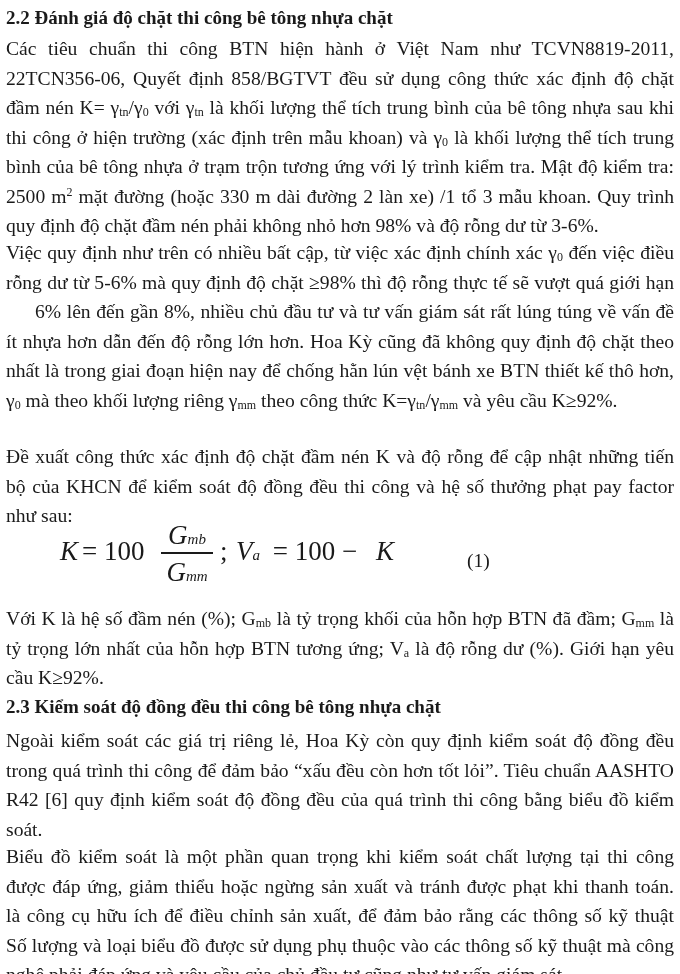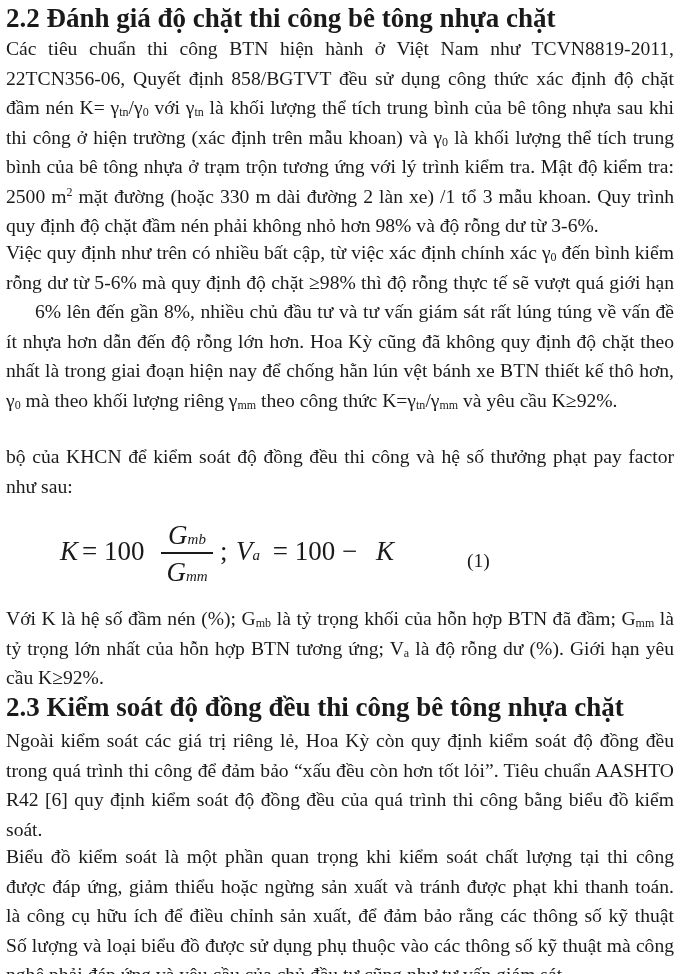--- a/index.html
+++ b/index.html
@@ -2,21 +2,21 @@
 <html><head>
 <meta charset="utf-8">
 <style>
   html, body { margin: 0; padding: 0; background: #ffffff; }
   body {
     width: 680px; height: 974px; overflow: hidden;
     font-family: "Liberation Serif", "DejaVu Serif", serif;
     color: #1a1a1a;
   }
   .page { position: relative; width: 680px; height: 974px; }
-  .h { position: absolute; left: 6px; font-weight: bold; font-size: 27px; line-height: 28px; white-space: nowrap; }
+  .h { position: absolute; left: 6px; font-weight: bold; font-size: 19px; line-height: 28px; white-space: nowrap; }
   .para { position: absolute; left: 6px; width: 668px; }
   .ln {
     display: block; height: 29.5px; line-height: 29.5px; font-size: 19.6px;
     text-align: justify; text-align-last: justify; white-space: nowrap; overflow: visible;
   }
   .ln.last { text-align-last: left; }
   sub { font-size: 12px; vertical-align: -2px; line-height: 0; }
   sup { font-size: 12px; vertical-align: 7px; line-height: 0; }
   .eq { position: absolute; left: 60px; top: 518px; height: 80px; width: 600px; }
   .eq .m { font-family: "Liberation Serif", "DejaVu Serif", serif; font-size: 27px; font-style: italic; }
@@ -39,29 +39,30 @@
     <span class="ln" style="white-space: normal; overflow: hidden;">Các tiêu chuẩn thi công BTN hiện hành ở Việt Nam như TCVN8819-2011,</span>
     <span class="ln" style="white-space: normal; overflow: hidden;">22TCN356-06, Quyết định 858/BGTVT đều sử dụng công thức xác định độ chặt</span>
     <span class="ln" style="white-space: normal; overflow: hidden;"><span>đầm nén K= γ</span><sub>tn</sub><span>/γ</span><sub>0</sub><span> với γ</span><sub>tn</sub><span> là khối lượng thể tích trung bình của bê tông nhựa sau khi</span></span>
     <span class="ln" style="white-space: normal; overflow: hidden;"><span>thi công ở hiện trường (xác định trên mẫu khoan) và γ</span><sub>0</sub><span> là khối lượng thể tích trung</span></span>
     <span class="ln" style="white-space: normal; overflow: hidden;">bình của bê tông nhựa ở trạm trộn tương ứng với lý trình kiểm tra. Mật độ kiểm tra:</span>
     <span class="ln" style="white-space: normal; overflow: hidden;"><span>2500 m</span><sup>2</sup><span> mặt đường (hoặc 330 m dài đường 2 làn xe) /1 tổ 3 mẫu khoan. Quy trình</span></span>
     <span class="ln last">quy định độ chặt đầm nén phải không nhỏ hơn 98% và độ rỗng dư từ 3-6%.</span>
   </div>
 
   <div class="para" style="top:238px;">
-    <span class="ln" style="white-space: normal; overflow: hidden;"><span>Việc quy định như trên có nhiều bất cập, từ việc xác định chính xác γ</span><sub>0</sub><span> đến bình kiểm</span></span>
+    <span class="ln" style="white-space: normal; overflow: hidden;"><span>Việc quy định như trên có nhiều bất cập, từ việc xác định chính xác γ</span><sub>0</sub><span> đến việc điều</span></span>
     <span class="ln" style="white-space: normal; overflow: hidden;">rỗng dư từ 5-6% mà quy định độ chặt ≥98% thì độ rỗng thực tế sẽ vượt quá giới hạn</span>
     <span class="ln" style="white-space: normal; overflow: hidden; margin-left: 29px;">6% lên đến gần 8%, nhiều chủ đầu tư và tư vấn giám sát rất lúng túng về vấn đề này,</span>
     <span class="ln" style="white-space: normal; overflow: hidden;">ít nhựa hơn dẫn đến độ rỗng lớn hơn. Hoa Kỳ cũng đã không quy định độ chặt theo</span>
     <span class="ln" style="white-space: normal; overflow: hidden;">nhất là trong giai đoạn hiện nay để chống hằn lún vệt bánh xe BTN thiết kế thô hơn,</span>
     <span class="ln last"><span>γ</span><sub>0</sub><span> mà theo khối lượng riêng γ</span><sub>mm</sub><span> theo công thức K=γ</span><sub>tn</sub><span>/γ</span><sub>mm</sub><span> và yêu cầu K≥92%.</span></span>
   </div>
 
   <div class="para" style="top:442px;">
+    <span class="ln" style="white-space: normal; overflow: hidden;">Đề xuất công thức xác định độ chặt đầm nén K và độ rỗng để cập nhật những tiến</span>
     <span class="ln" style="white-space: normal; overflow: hidden;">bộ của KHCN để kiểm soát độ đồng đều thi công và hệ số thưởng phạt pay factor</span>
     <span class="ln last">như sau:</span>
   </div>
 
   <div class="eq">
     <span class="m" style="position:absolute;left:0;top:18px;">K</span>
     <span class="m n" style="position:absolute;left:22px;top:18px;"> = 100</span>
     <span class="frac" style="left:100px;">
       <span class="num m"><span>G</span><small>mb</small></span>
       <span class="bar"></span>

